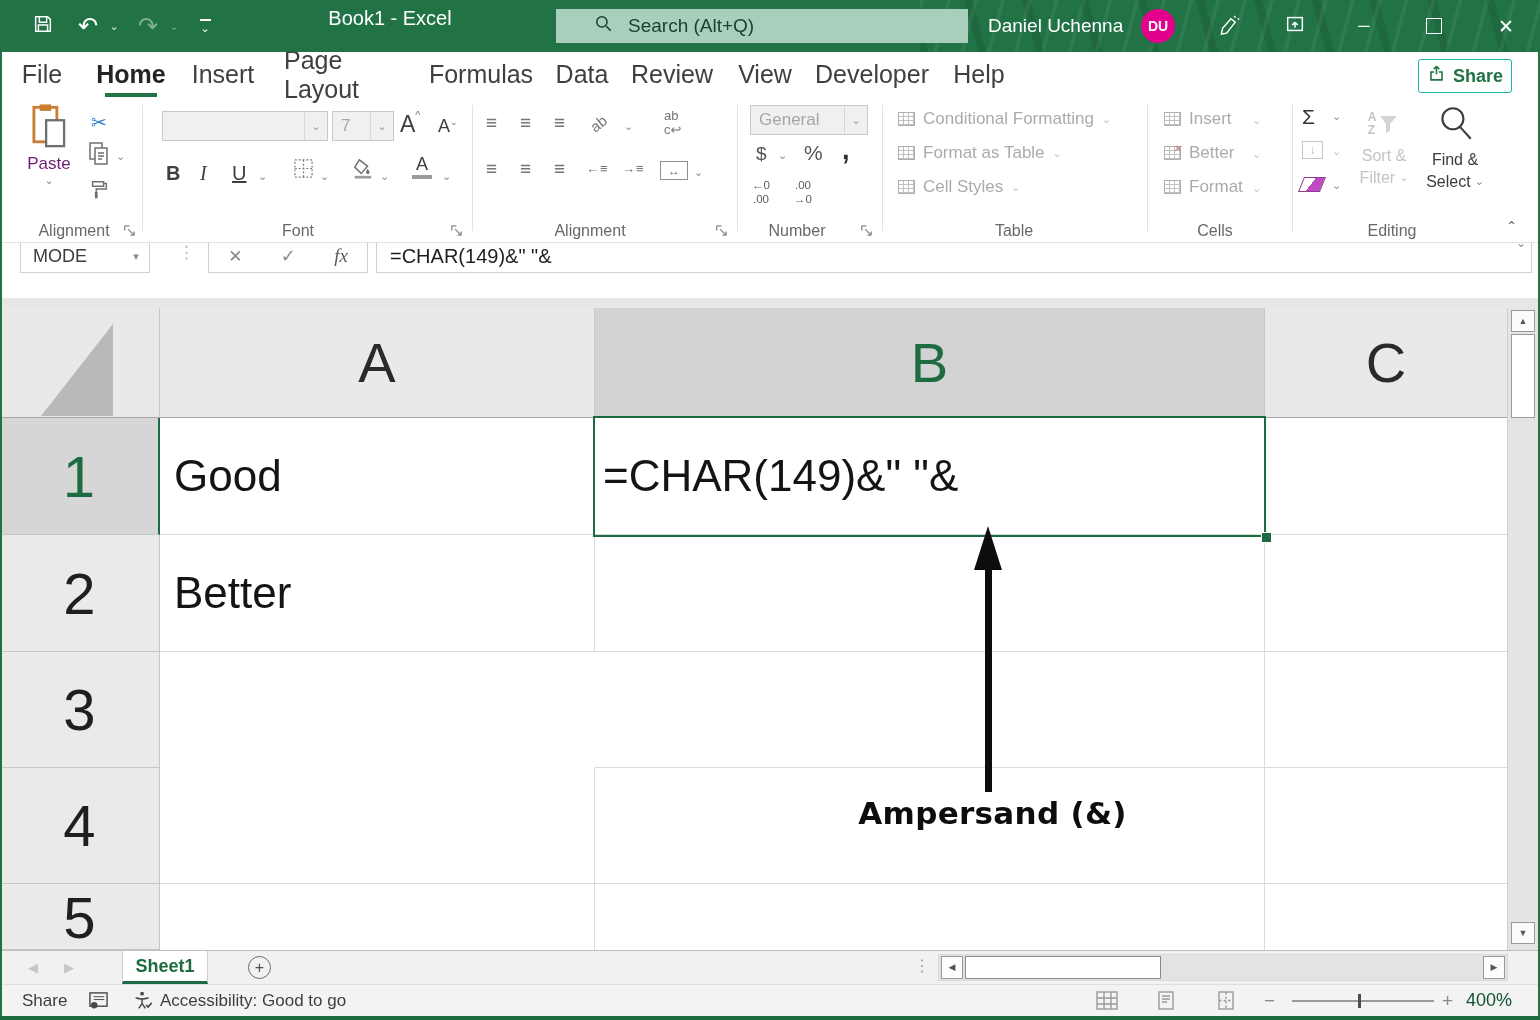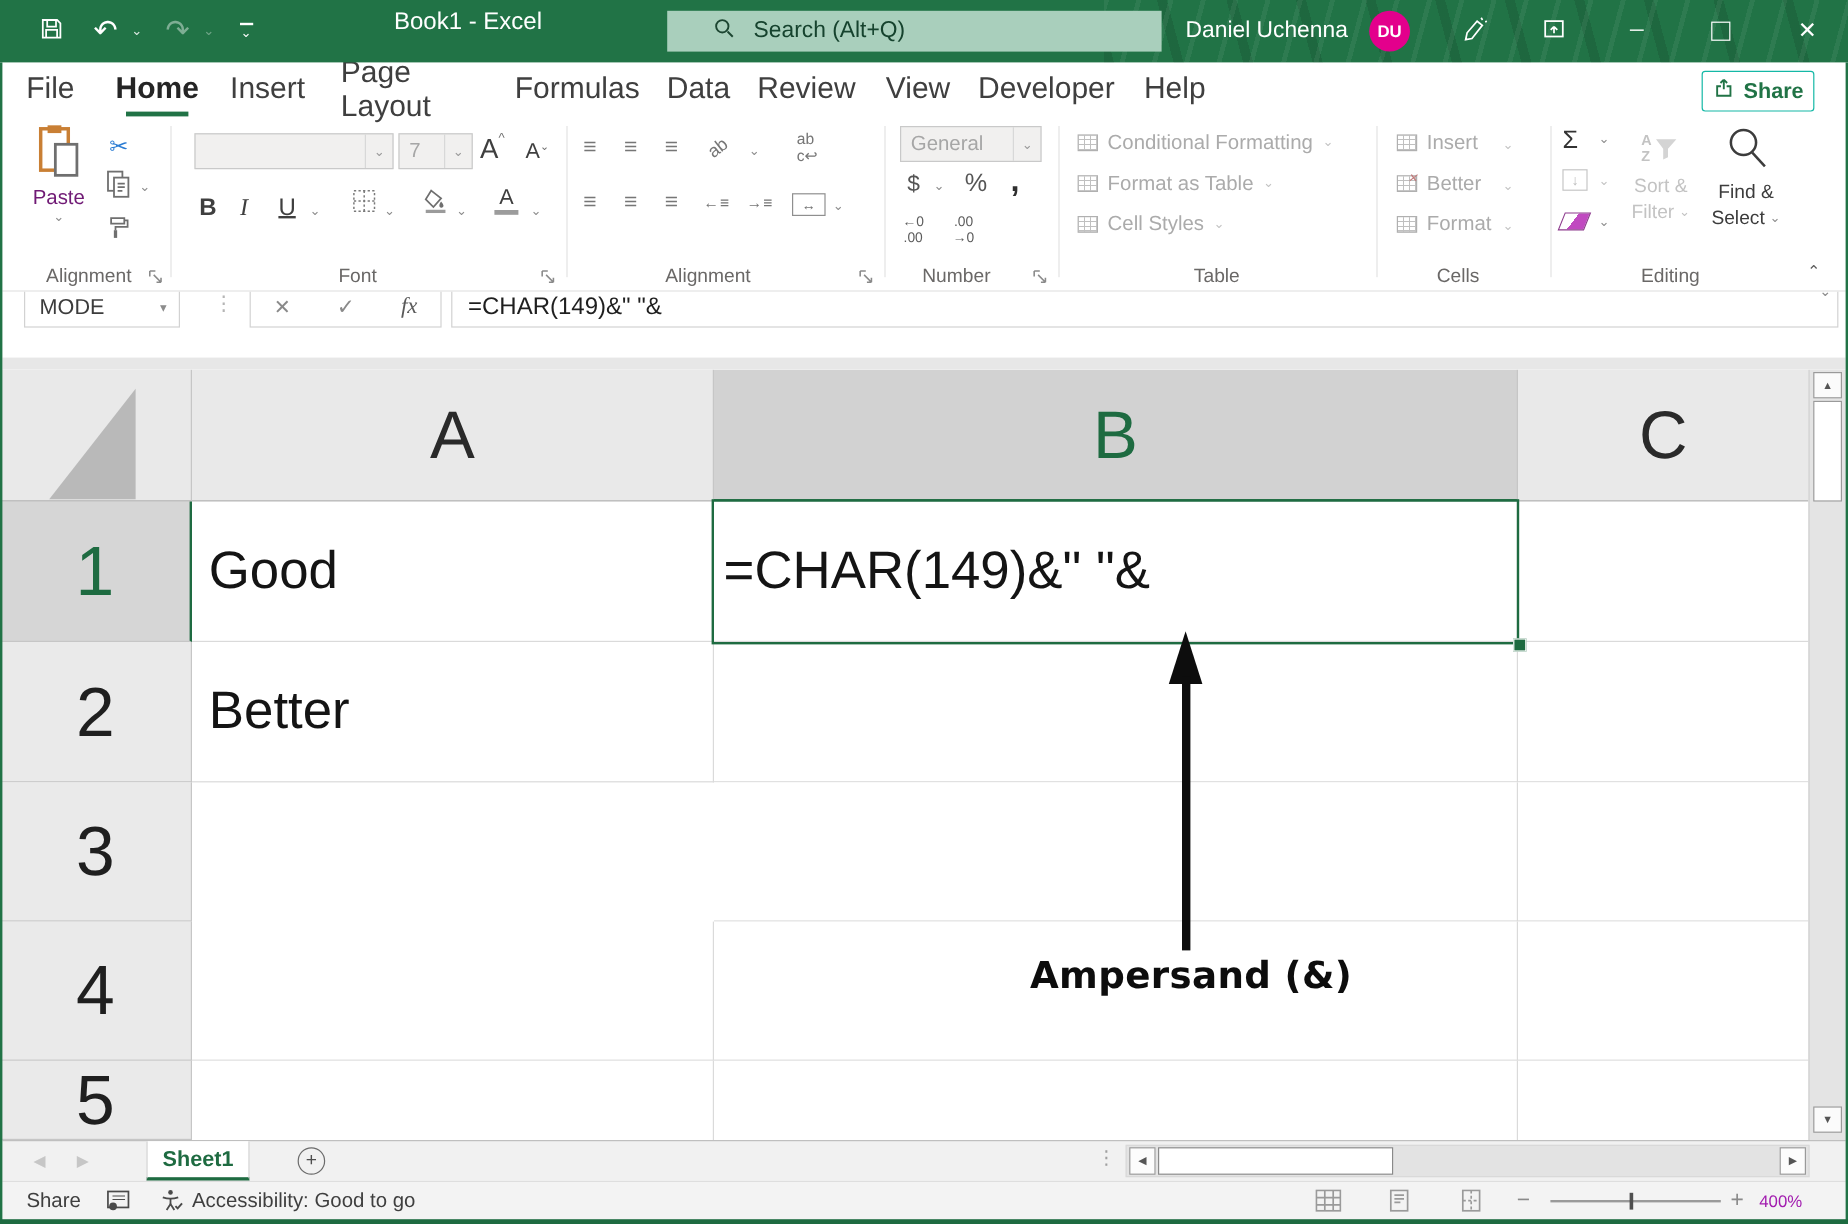--- a/index.html
+++ b/index.html
@@ -110,21 +110,21 @@
   .sadd{position:absolute;left:246px;top:5px;width:23px;height:23px;border:1px solid #6b6b6b;border-radius:50%;box-sizing:border-box;display:flex;align-items:center;justify-content:center;color:#4e4e4e;font-size:16px;cursor:pointer}
   .sdots{position:absolute;left:912px;top:7px;color:#9f9f9f;font-size:16px;cursor:col-resize}
   .hscroll{position:absolute;left:936px;top:3px;width:570px;height:27px;background:#e3e3e3;border:1px solid #d9d9d9;box-sizing:border-box}
   .hs-btn{position:absolute;top:1px;width:22px;height:23px;background:#fcfcfc;border:1px solid #9a9a9a;box-sizing:border-box;display:flex;align-items:center;justify-content:center;color:#555;font-size:9px;cursor:pointer}
   .hs-thumb{position:absolute;left:26px;top:1px;width:196px;height:23px;background:#fff;border:1px solid #8a8a8a;box-sizing:border-box;cursor:grab}
   
   .statusbar{position:absolute;top:984px;left:2px;right:2px;height:32px;background:#f3f3f3;border-top:1px solid #dedede;box-sizing:border-box;font-size:17px;color:#3f3f3f;z-index:30}
   .sb-item{position:absolute;top:0;height:100%;display:flex;align-items:center}
   .zslider{position:absolute;left:1290px;top:15px;width:142px;height:2px;background:#9a9a9a}
   .zthumb{position:absolute;left:1356px;top:9px;width:3px;height:14px;background:#4f4f4f;cursor:grab}
-  .sb-zoomtxt{color:#a21caf;font-size:14px}
+  .sb-zoomtxt{color:#14532d;font-size:18px}
   .sb-pm{color:#8a8a8a;font-size:19px;cursor:pointer}
   
   .edge{position:absolute;top:52px;bottom:0;width:2px;background:#217346;z-index:70}
   .bottom-strip{position:absolute;left:0;right:0;top:1016px;height:4px;background:#1e6b41;z-index:70}
 </style>
 </head>
 <body>
 
 <div id="app">
 

